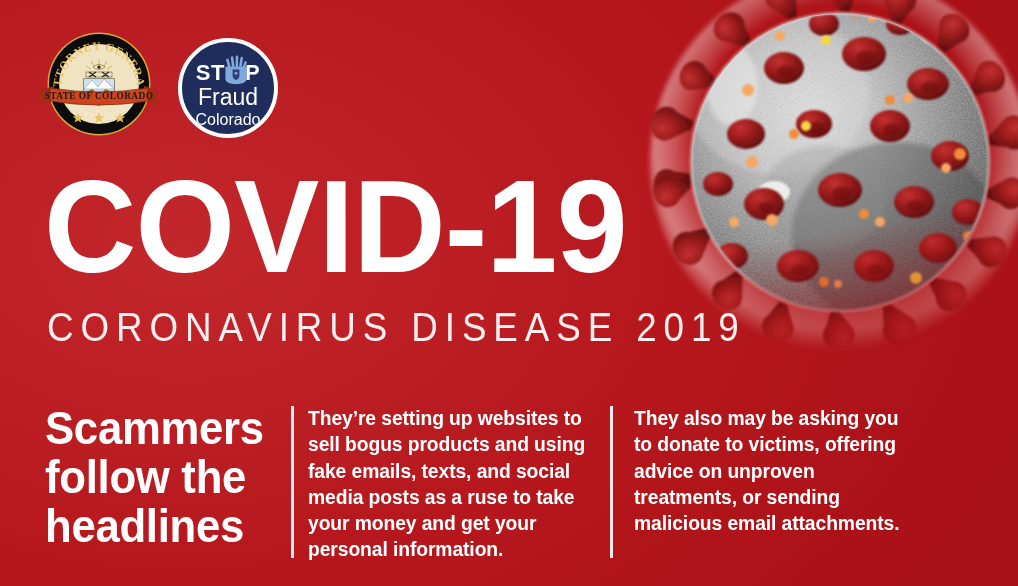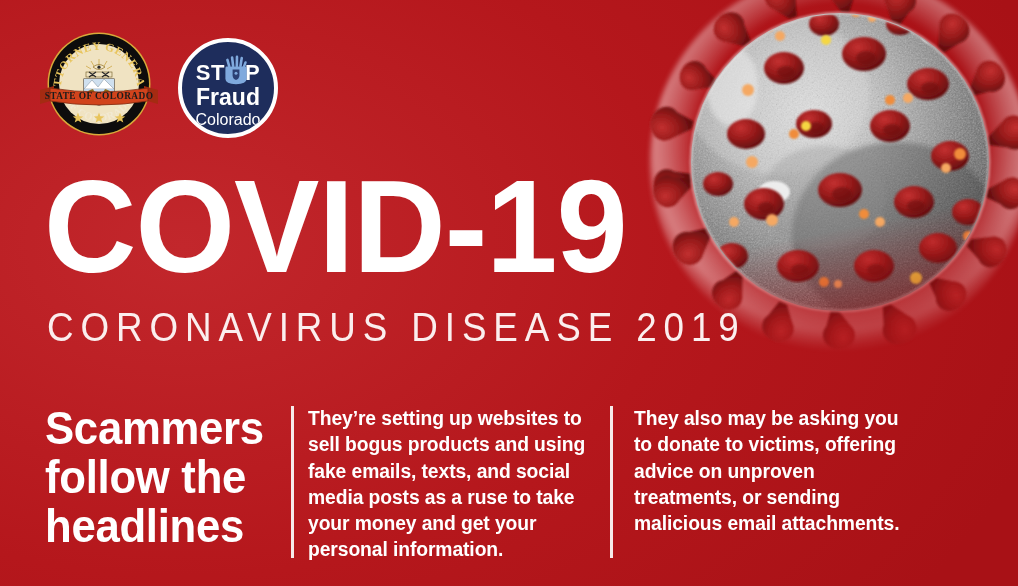--- a/index.html
+++ b/index.html
@@ -126,21 +126,21 @@
   }
   .sf-hand {
     position: absolute;
     left: -2px;
     top: -6px;
     width: 26px;
     height: 30px;
   }
   .sf-line2 {
     color: #ffffff;
-    font-weight: bold;
+    font-weight: normal;
     font-size: 23px;
     line-height: 23px;
     margin-top: 1px;
   }
   .sf-line3 {
     color: #ffffff;
     font-weight: normal;
     font-size: 16px;
     line-height: 17px;
     margin-top: 2px;

